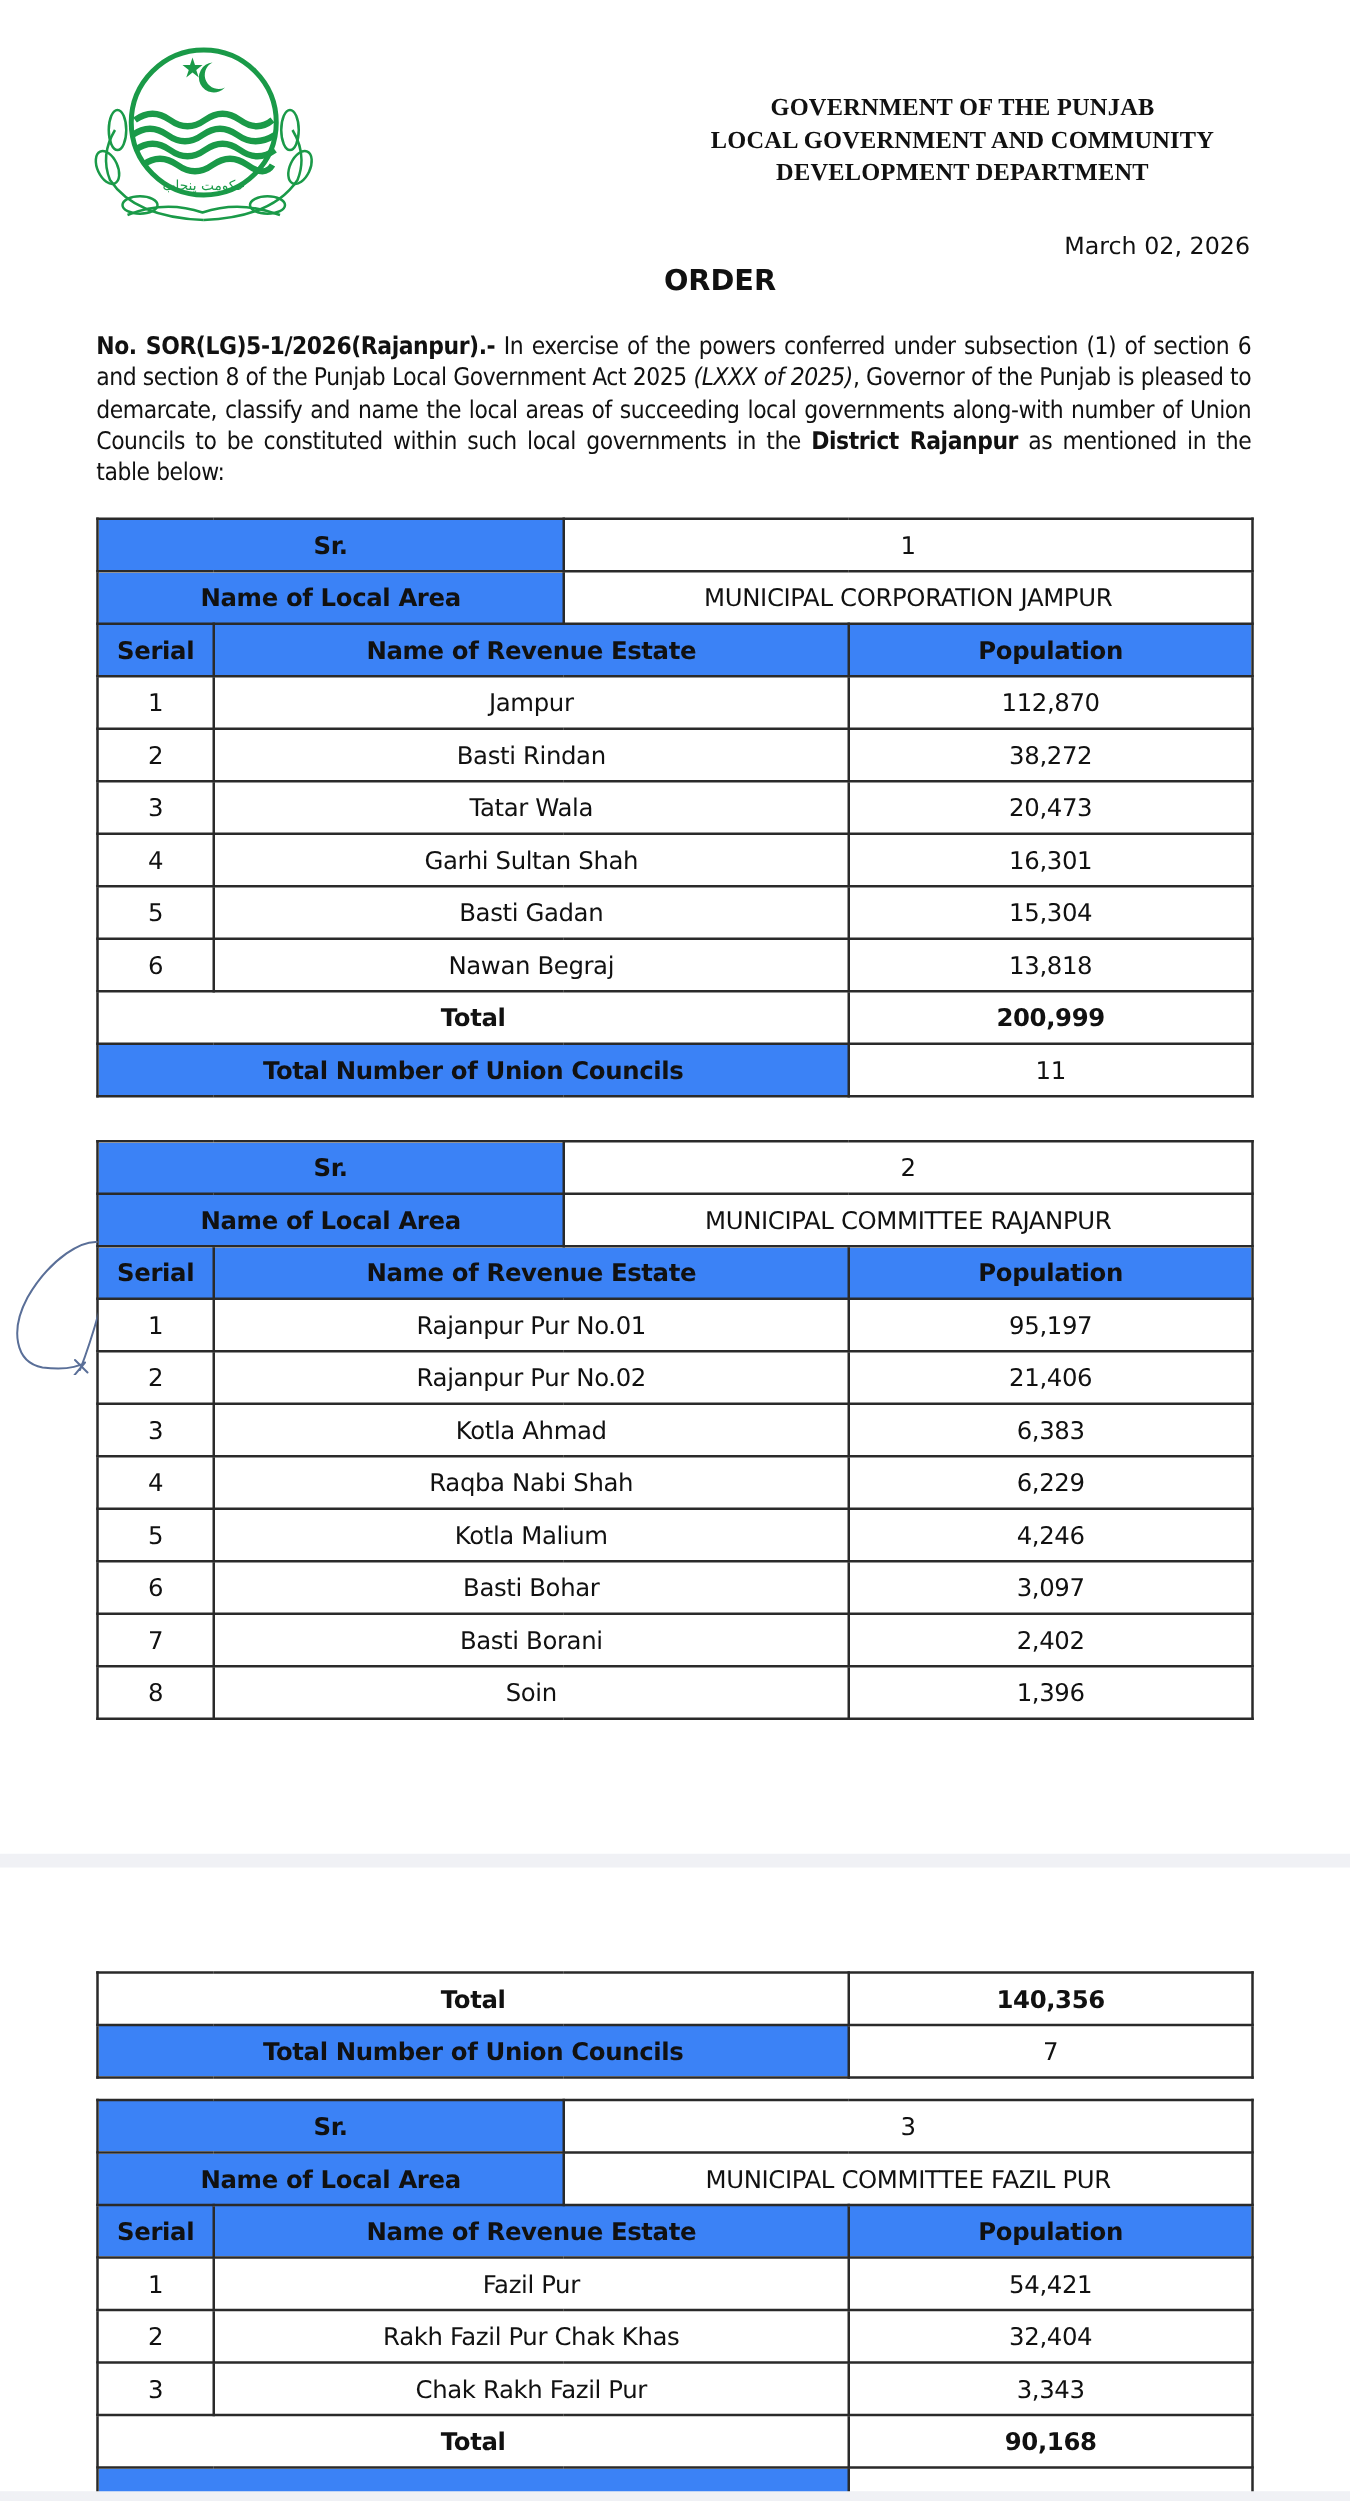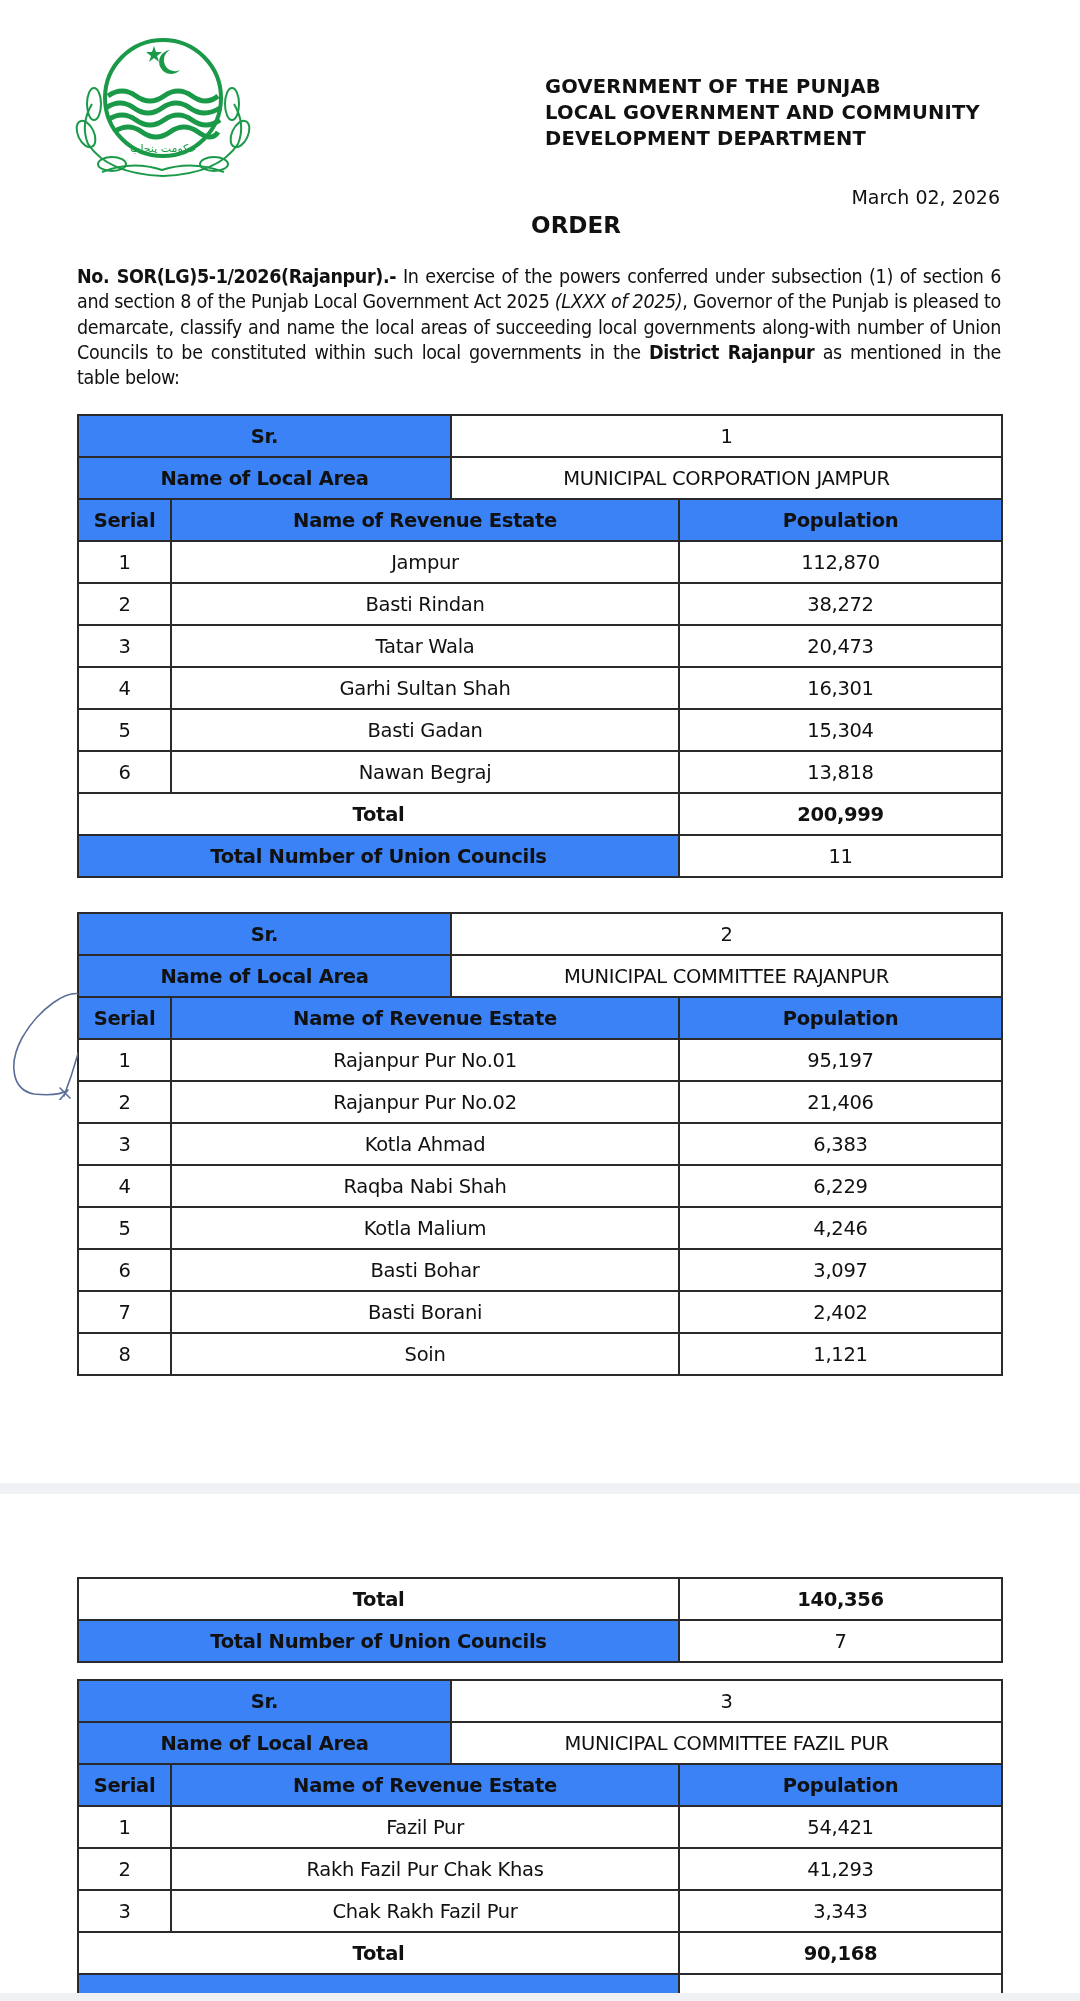--- a/index.html
+++ b/index.html
@@ -1,21 +1,21 @@
 <!DOCTYPE html>
 <html><head>
 <meta charset="utf-8">
 <style>
   html, body { margin:0; padding:0; background:#ffffff; }
   body { width:1080px; height:2001px; position:relative; overflow:hidden;
          font-family:"DejaVu Sans", sans-serif; color:#111; }
   .abs { position:absolute; }
   .logo { left:72px; top:34px; width:186px; height:152px; }
-  .header { left:545px; top:74px; width:450px; font-weight:bold;
-            font-size:19.5px; line-height:26px; letter-spacing:0.2px; }
+  .header { left:545px; top:74px; width:450px; text-align:center; font-weight:bold;
+            font-size:19.5px; line-height:26px; letter-spacing:0.2px;font-family:Liberation Serif, serif; }
   .date { right:80px; top:186px; font-size:19px; }
   .order-title { left:0; width:1080px; top:212px; text-align:center; font-weight:bold; font-size:23px;padding-left:36px; }
   .para { left:77px; top:264px; width:924px; font-size:19.5px; line-height:25.3px;
           text-align:justify; font-stretch:condensed; letter-spacing:-0.35px; }
   .para b { font-weight:bold; }
   .para i { font-style:italic; }
 
   table.doc { position:absolute; left:77px; width:924px; border-collapse:collapse;
               table-layout:fixed; font-size:19.5px; }
   table.doc td { border:2px solid #2a2a2a; height:40px; padding:0 8px; text-align:center;
@@ -180,21 +180,21 @@
         <td>3,097</td>
       </tr>
   <tr>
         <td>7</td>
         <td class="left" colspan="2">Basti Borani</td>
         <td>2,402</td>
       </tr>
   <tr>
         <td>8</td>
         <td class="left" colspan="2">Soin</td>
-        <td>1,121</td>
+        <td>1,396</td>
       </tr>
 </tbody>
   </table>
 
 <div class="abs pen-mark">
   <svg width="70" height="110" viewBox="0 0 70 110">
     <path d="M78 6 C60 -4 30 20 14 48 C0 74 4 100 26 104 C44 106 54 104 60 100 M60 100 L50 112 M52 98 L62 108 M82 8 C78 40 66 80 56 106" fill="none" stroke="#5a6f98" stroke-width="1.6" stroke-linecap="round"></path>
   </svg>
 </div>
 
@@ -241,21 +241,21 @@
     <td class="grey">Population</td>
   </tr>
   <tr>
         <td>1</td>
         <td class="left" colspan="2">Fazil Pur</td>
         <td>54,421</td>
       </tr>
   <tr>
         <td>2</td>
         <td class="left" colspan="2">Rakh Fazil Pur Chak Khas</td>
-        <td>41,293</td>
+        <td>32,404</td>
       </tr>
   <tr>
         <td>3</td>
         <td class="left" colspan="2">Chak Rakh Fazil Pur</td>
         <td>3,343</td>
       </tr>
   <tr>
     <td class="bold" colspan="3">Total</td>
     <td class="bold">90,168</td>
   </tr>

